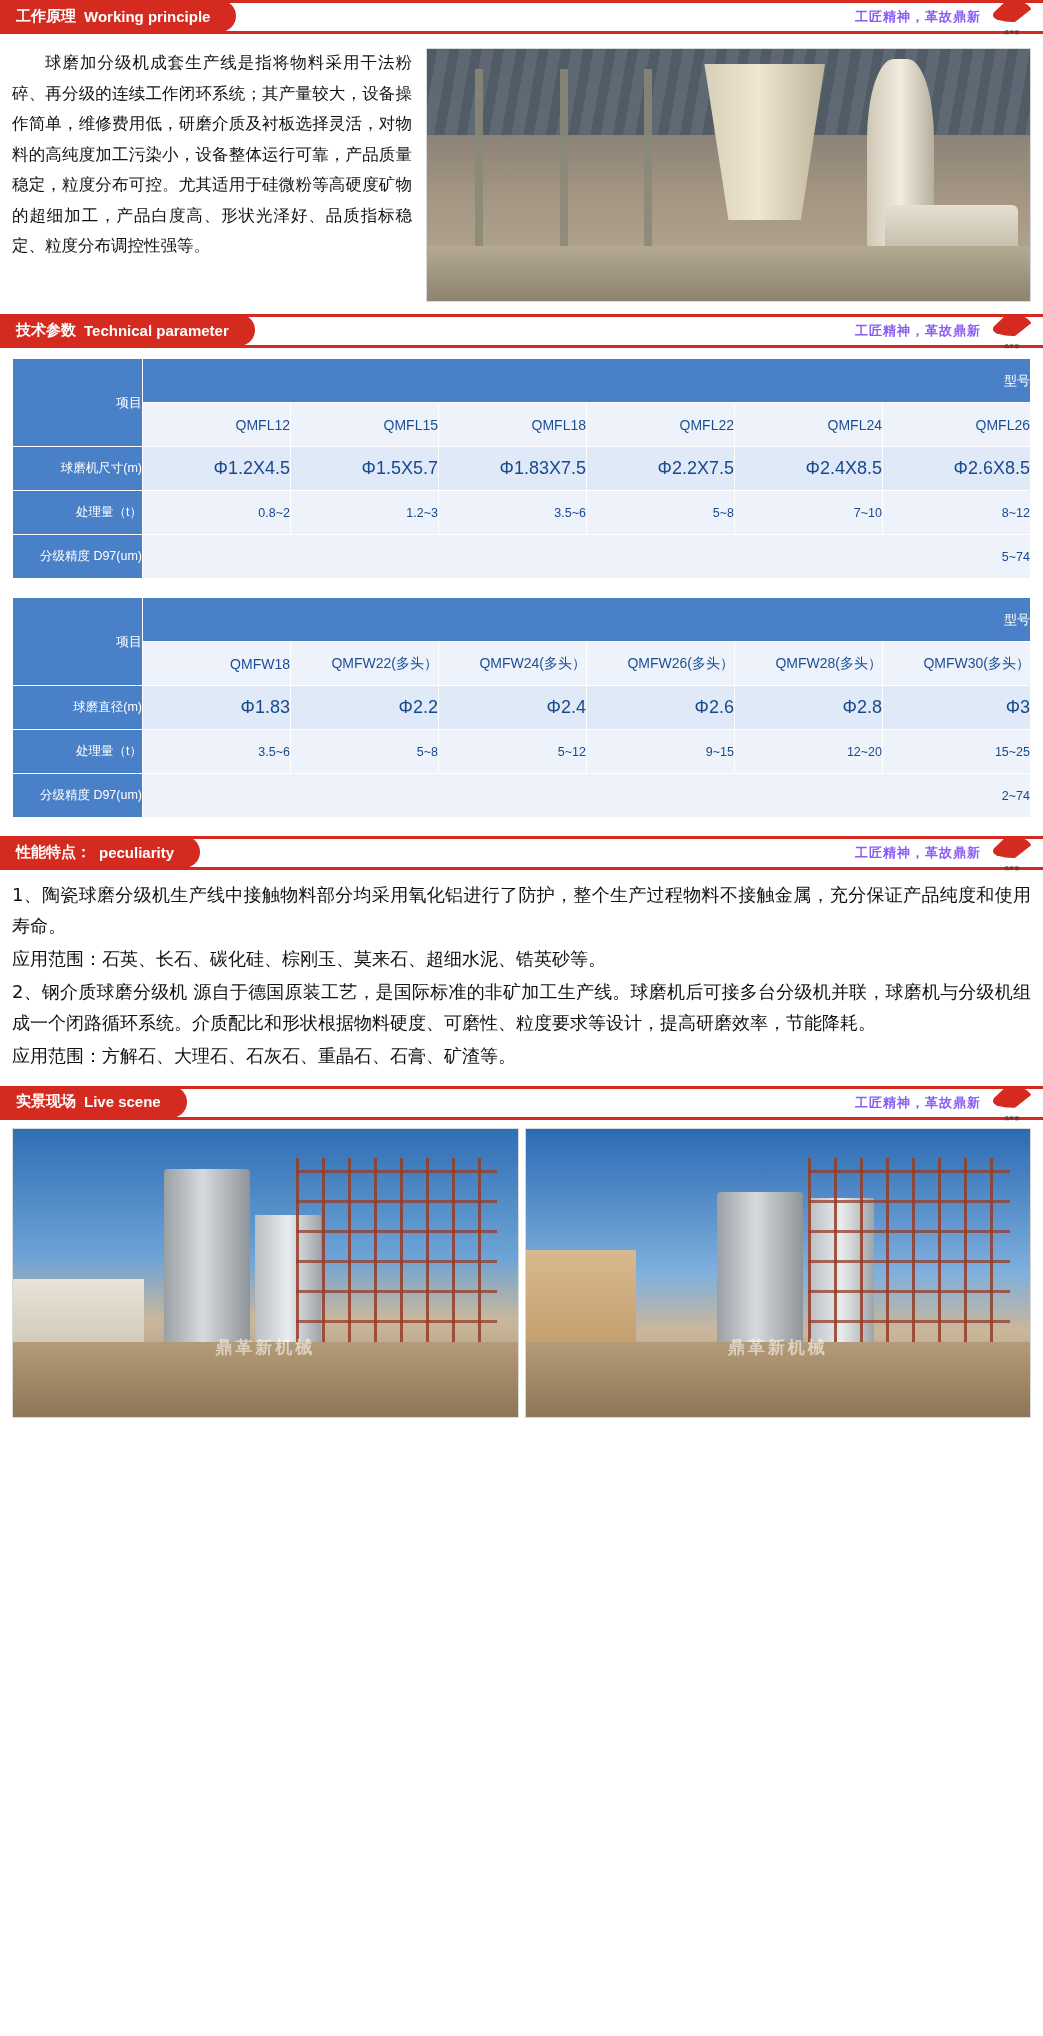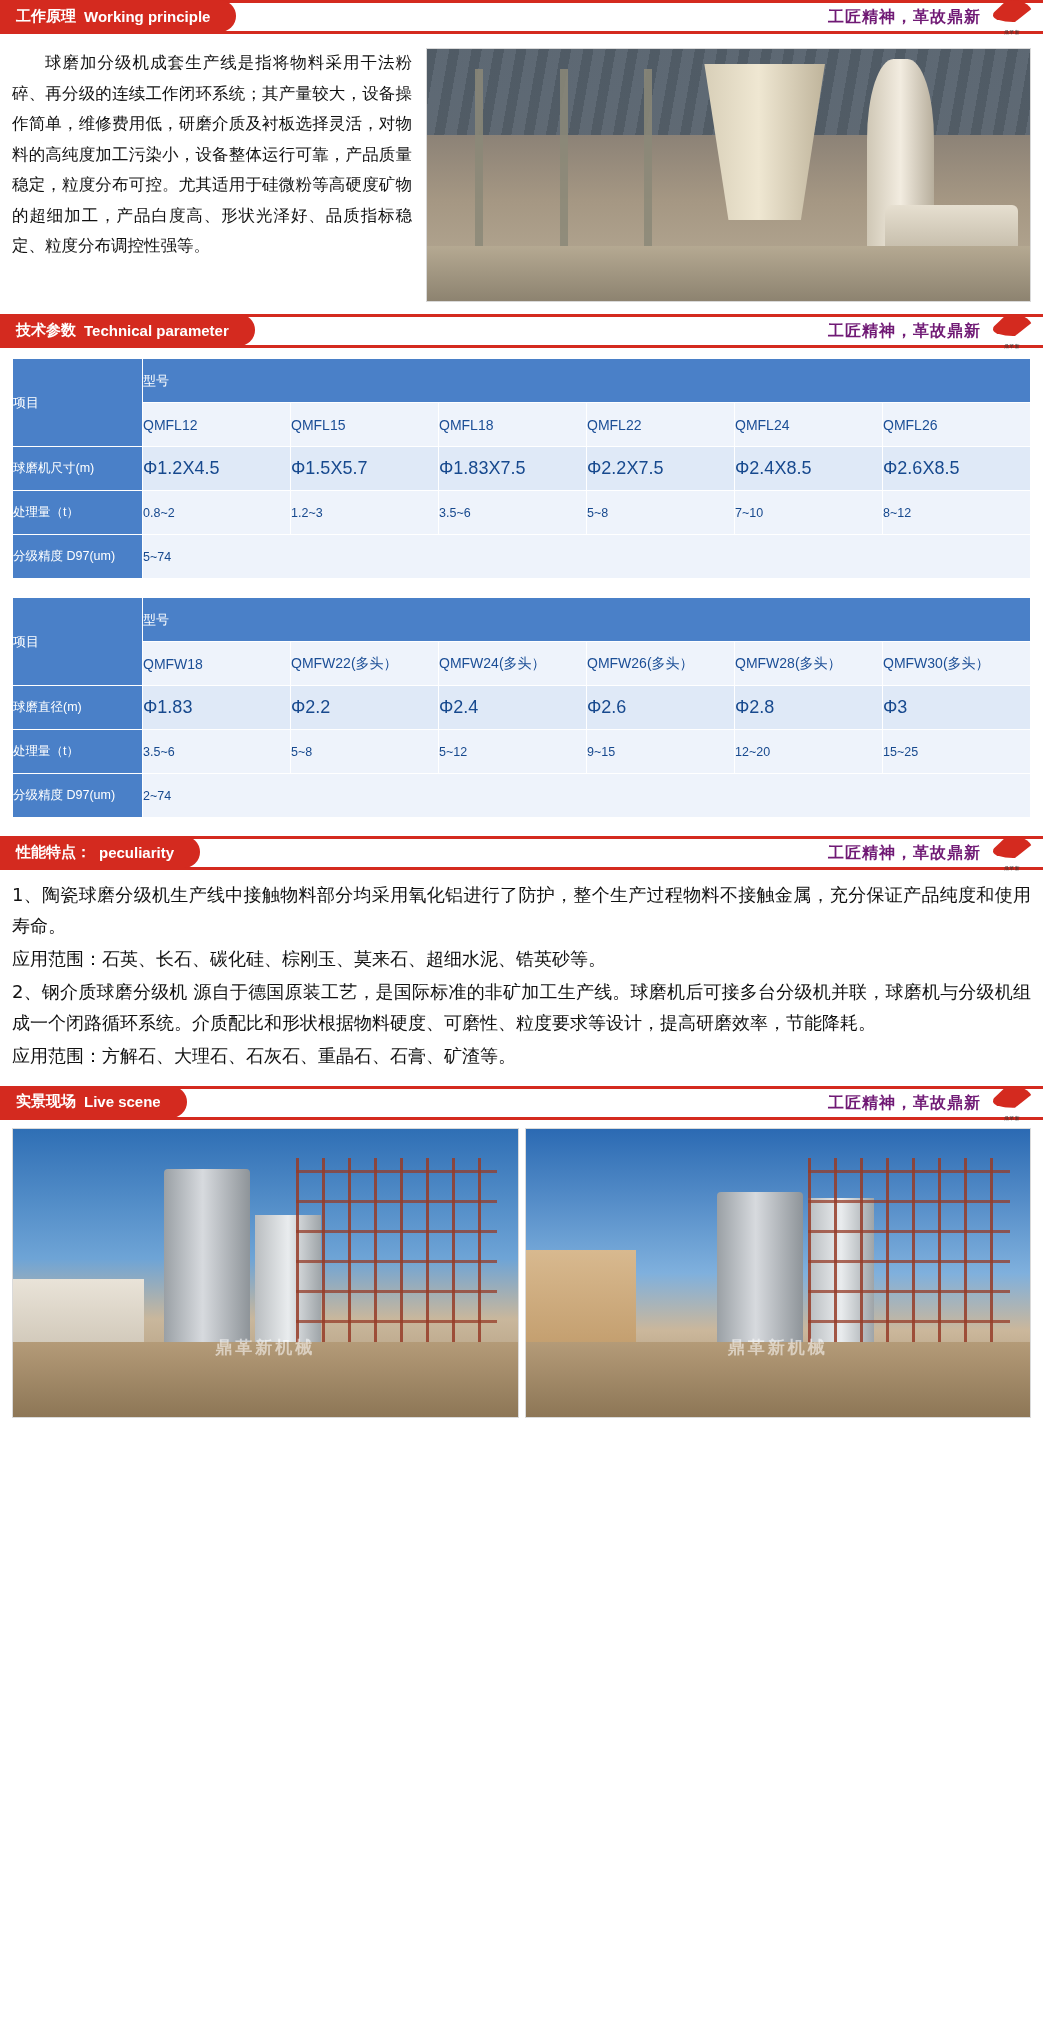--- a/index.html
+++ b/index.html
@@ -37,23 +37,23 @@
     gap: 8px;
     font-size: 15px;
     font-weight: bold;
     white-space: nowrap;
   }
   .sec-head .tag .en { font-weight: bold; }
   .sec-head .slogan {
     position: absolute;
     right: 62px; top: 50%;
     transform: translateY(-50%);
-    font-size: 16px;
-    font-weight: bold;
-    color: #701a75;
+    font-size: 13px;
+    font-weight: bold;
+    color: #8b5cf6;
     letter-spacing: 1px;
   }
   .logo {
     position: absolute;
     right: 6px; top: 50%;
     transform: translateY(-50%);
     width: 50px; height: 36px;
   }
   .logo .swoosh {
     position: absolute;
@@ -130,21 +130,21 @@
   .table-wrap { padding: 10px 12px 0 12px; }
   table.spec {
     width: 100%;
     border-collapse: collapse;
     font-size: 12.5px;
     color: #14407e;
     table-layout: fixed;
   }
   table.spec td, table.spec th {
     border: 1px solid #ffffff;
-    text-align: left;
+    text-align: right;
     padding: 0;
     height: 44px;
     font-weight: normal;
   }
   .hd-blue {
     background: #4a80c8;
     color: #ffffff;
     font-weight: bold;
     font-size: 13px;
   }

